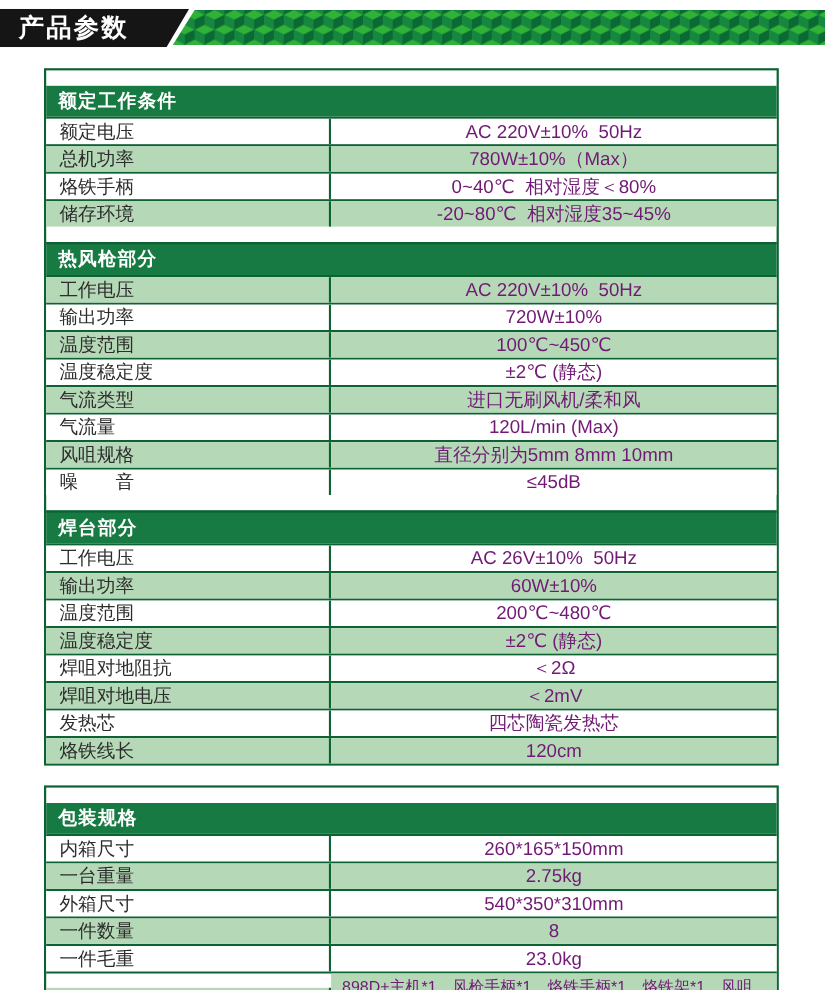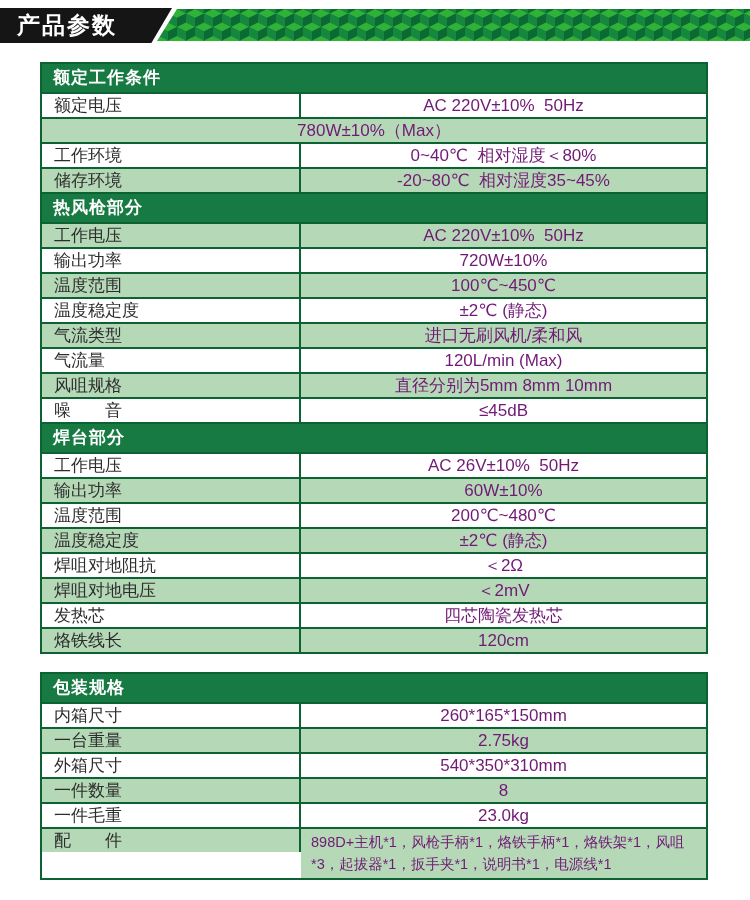--- a/index.html
+++ b/index.html
@@ -23,23 +23,23 @@
   .pattern-band svg{display:block;}
 
   
   .content{position:absolute;left:40px;top:62px;width:668px;}
   .spec-table{
     border:2px solid #0d6234;background:#ffffff;
   }
   .spec-table + .spec-table{margin-top:18px;}
   .sec-header{
     background:#187a43;color:#ffffff;font-weight:bold;font-size:17px;
-    height:28px;line-height:28px;padding-left:11px;letter-spacing:1px;
-  }
-  .spec-row{display:flex;align-items:flex-start;font-size:17px;}
+    height:28px;line-height:28px;padding-left:11px;letter-spacing:1px;margin-top:14px;
+  }
+  .spec-row{display:flex;align-items:center;font-size:17px;}
   .spec-row.h1{height:23px;line-height:23px;}
   .spec-table > *:not(:first-child){border-top:2px solid #0d6234;}
   .spec-row:nth-of-type(odd) .cell{background:#b5d9b7;}
   .cell{background:#ffffff;}
   .cell-label{
     width:245px;padding-left:12px;border-right:2px solid #0d6234;
     color:#2d2d2d;white-space:pre;flex:none;display:flex;align-items:center;
   }
   .cell-value{
     flex:1;text-align:center;color:#701a75;white-space:pre;
@@ -84,24 +84,25 @@
   <div class="content">
 
     <div class="spec-table">
 
       <div class="sec-header">额定工作条件</div>
       <div class="spec-row h1">
         <div class="cell cell-label">额定电压</div>
         <div class="cell cell-value">AC 220V±10%  50Hz</div>
       </div>
       <div class="spec-row h1">
+        <div class="cell cell-label">总机功率</div>
         <div class="cell cell-value">780W±10%（Max）</div>
       </div>
       <div class="spec-row h1">
-        <div class="cell cell-label">工作环境</div>
+        <div class="cell cell-label">烙铁手柄</div>
         <div class="cell cell-value">0~40℃  相对湿度＜80%</div>
       </div>
       <div class="spec-row h1">
         <div class="cell cell-label">储存环境</div>
         <div class="cell cell-value">-20~80℃  相对湿度35~45%</div>
       </div>
 
       <div class="sec-header">热风枪部分</div>
       <div class="spec-row h1">
         <div class="cell cell-label">工作电压</div>

